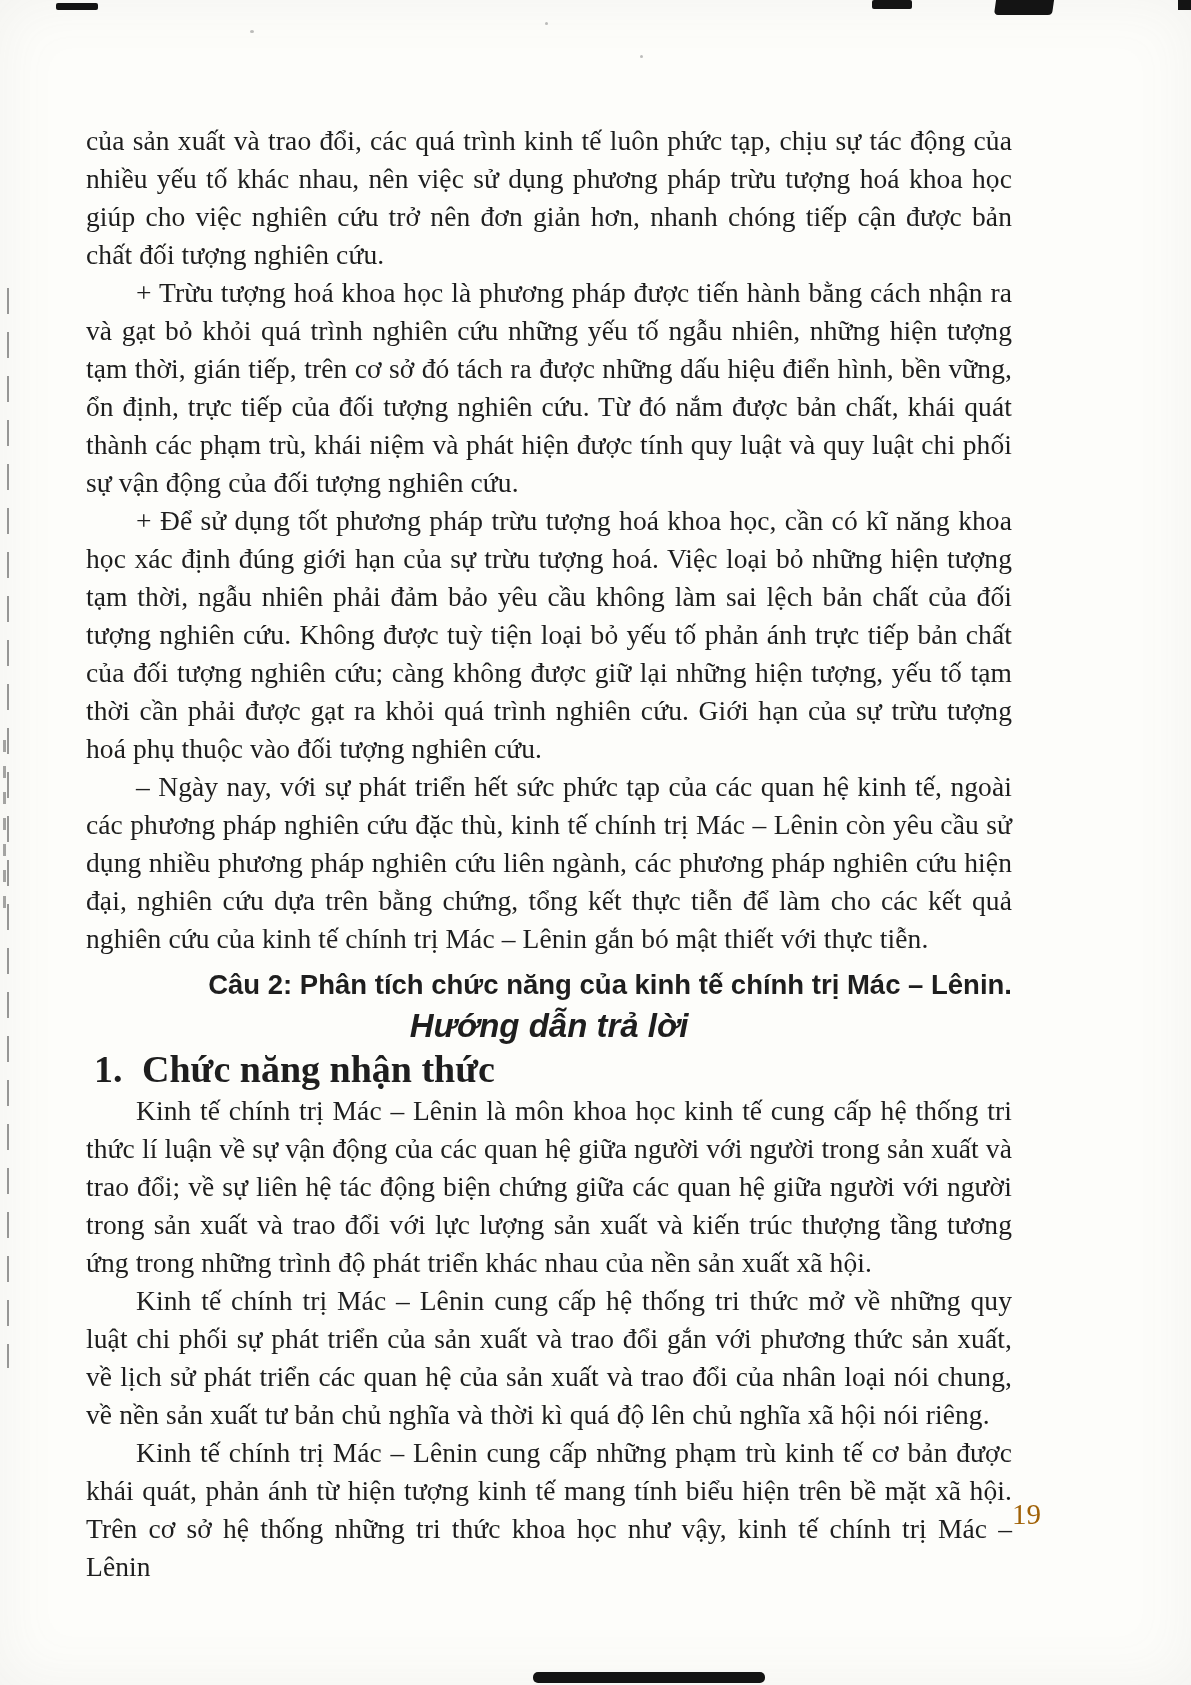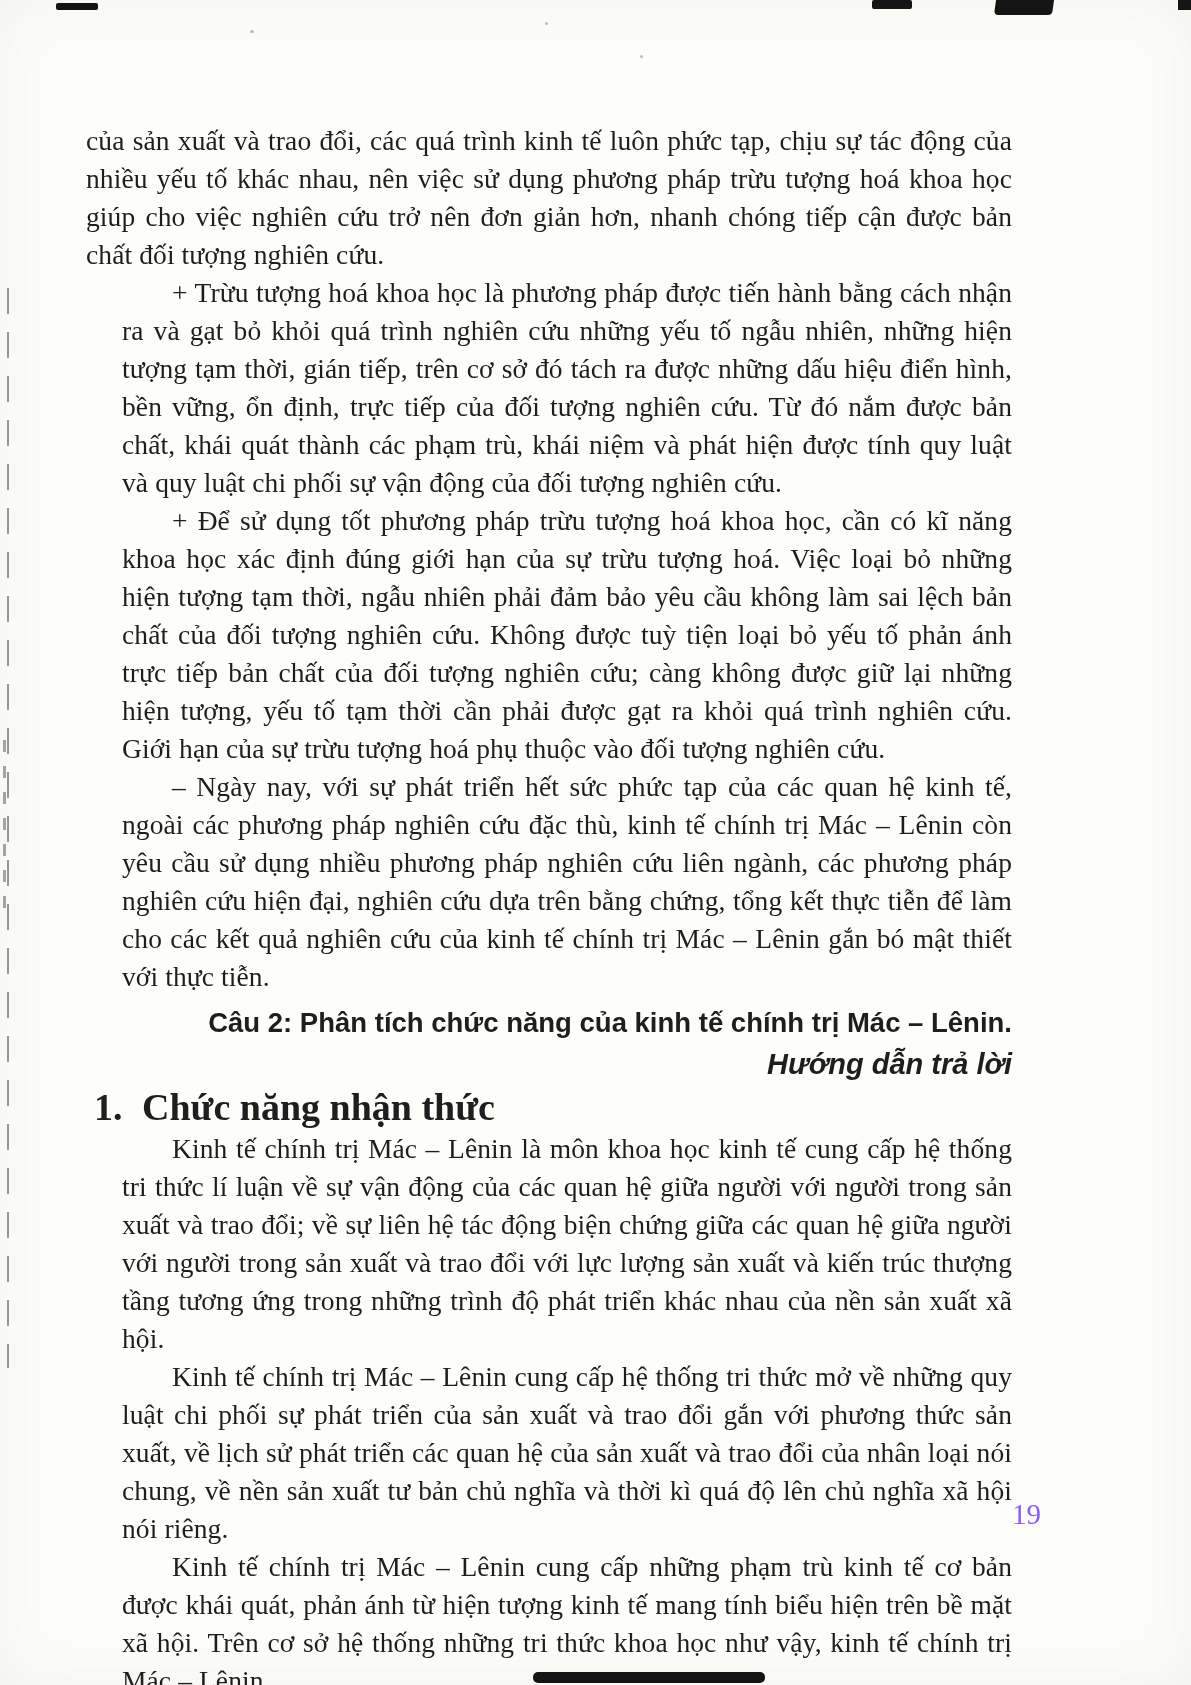--- a/index.html
+++ b/index.html
@@ -61,55 +61,55 @@
     top: 122px;
     width: 926px;
   }
   p.body {
     margin: 0;
     font-size: 27.5px;
     line-height: 38px;
     text-align: justify;
     letter-spacing: 0.1px;
   }
-  p.body.indent { text-indent: 50px; margin-left: 36px; }
+  p.body.indent { text-indent: 50px; }
 
   p.q-heading {
     margin: 6px 0 0 0;
     font-family: "Liberation Sans", sans-serif;
     font-weight: bold;
     font-size: 27.5px;
     line-height: 42px;
     text-align: right;
   }
   p.guide-heading {
     margin: 0;
     font-family: "Liberation Sans", sans-serif;
     font-weight: bold;
     font-style: italic;
-    font-size: 29px;
+    font-size: 33px;
     line-height: 40px;
-    text-align: right;
+    text-align: center;
   }
   p.section-heading {
     margin: 2px 0 2px 0;
     font-weight: bold;
     font-size: 38px;
     line-height: 42px;
     text-align: left;
   }
   p.section-heading .sec-num { display: inline-block; width: 48px; margin-left: 8px; }
 
   .page-number {
     position: absolute;
     left: 1012px;
     top: 1498px;
     font-size: 29px;
     font-family: "Liberation Serif", serif;
-    color: #8b5cf6;
+    color: #a16207;
   }
 </style>
 </head>
 <body>
 
 <div class="page">
 
   <div class="artifact mark-top-left"></div>
   <div class="artifact mark-top-right1"></div>
   <div class="artifact mark-top-right2"></div>

